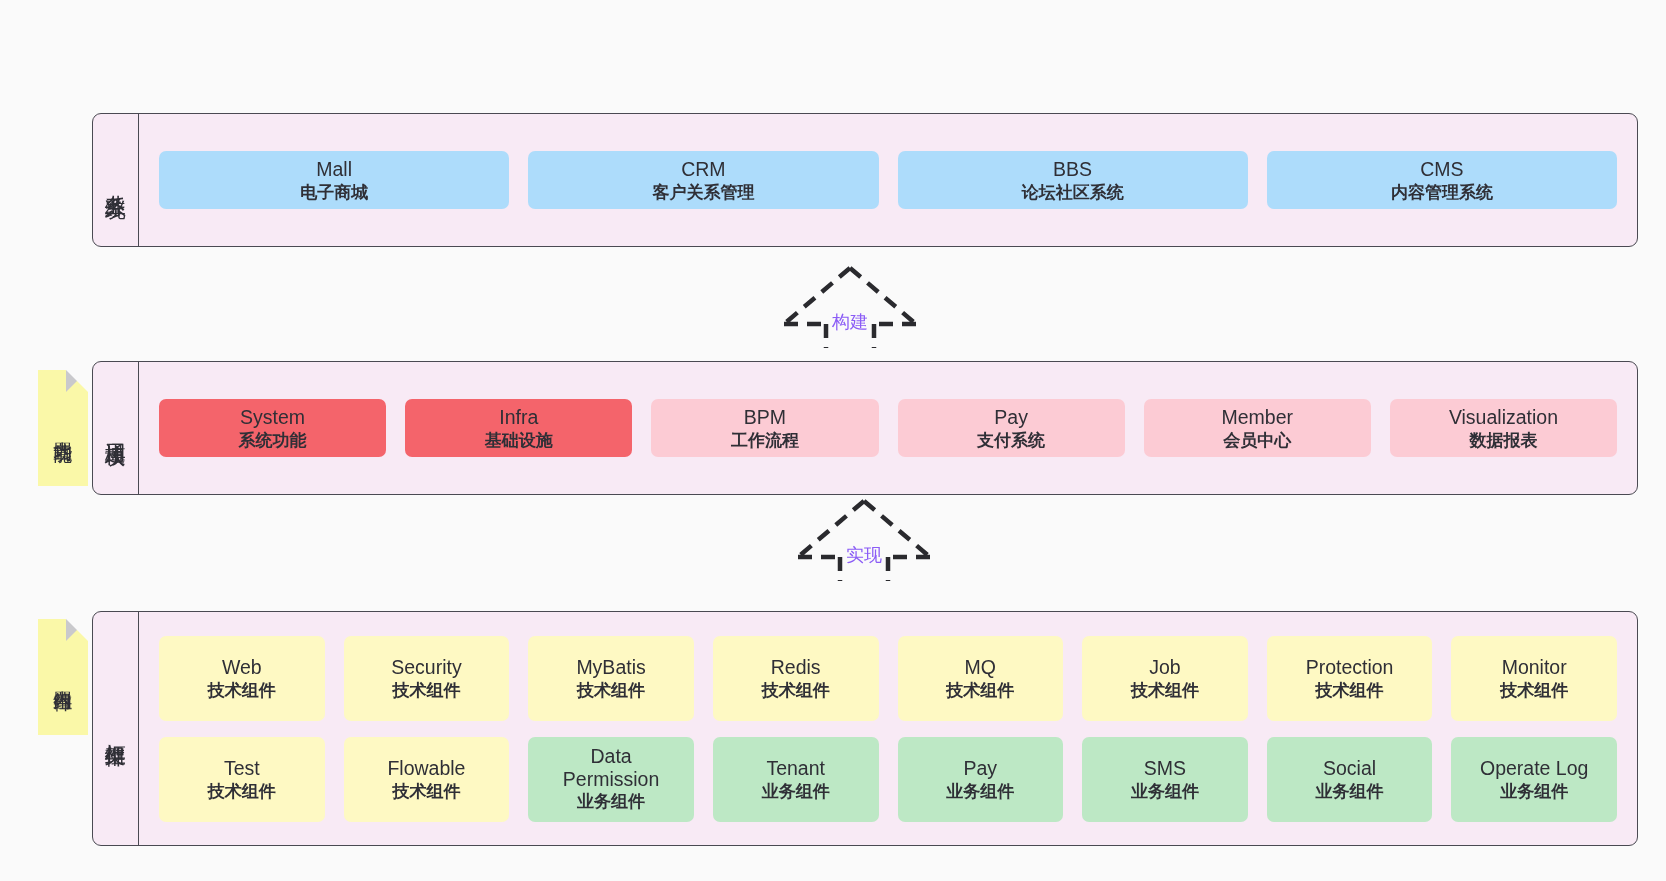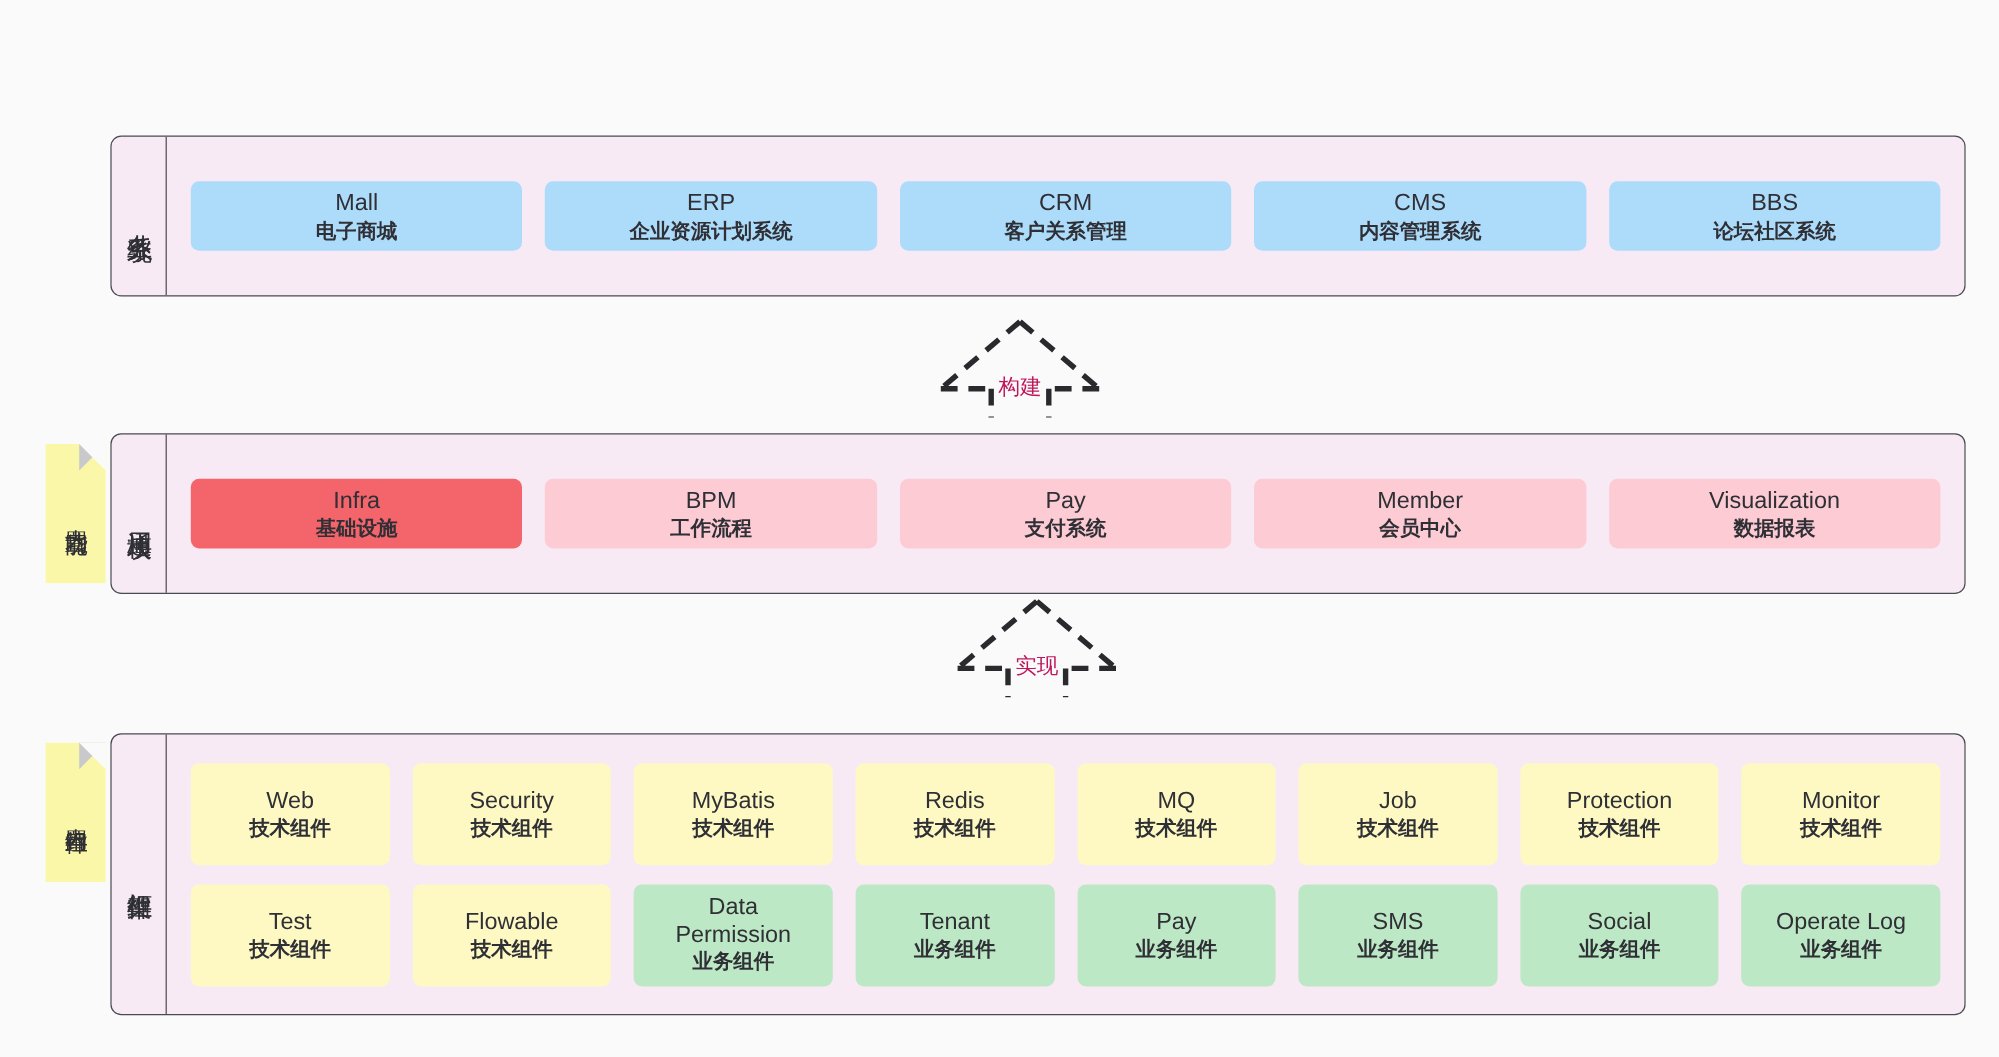--- a/index.html
+++ b/index.html
@@ -107,70 +107,70 @@
     border-color: #C9C9CC transparent transparent transparent;
   }
 
   
   .arrow { position: absolute; }
   .arrow .lbl {
     position: absolute;
     left: 50%;
     transform: translateX(-50%);
     font-size: 18px;
-    color: #be185d;
+    color: #8b5cf6;
     background: transparent;
     white-space: nowrap;
   }
 </style>
 </head>
 <body>
 
 <div id="canvas">
 
   <div class="layer" style="left:92px; top:113px; width:1546px; height:134px;">
     <div class="layer-title">业务系统</div>
     <div class="layer-body">
       <div class="row">
         <div class="cell c-blue">
           <span class="t-en">Mall</span>
           <span class="t-cn">电子商城</span>
         </div>
         <div class="cell c-blue">
-          <span class="t-en">ERP</span>
-          <span class="t-cn">企业资源计划系统</span>
-        </div>
-        <div class="cell c-blue">
           <span class="t-en">CRM</span>
           <span class="t-cn">客户关系管理</span>
         </div>
         <div class="cell c-blue">
+          <span class="t-en">BBS</span>
+          <span class="t-cn">论坛社区系统</span>
+        </div>
+        <div class="cell c-blue">
           <span class="t-en">CMS</span>
           <span class="t-cn">内容管理系统</span>
-        </div>
-        <div class="cell c-blue">
-          <span class="t-en">BBS</span>
-          <span class="t-cn">论坛社区系统</span>
         </div>
       </div>
     </div>
   </div>
 
   <div class="arrow" style="left:770px; top:262px; width:160px; height:88px;">
     <svg width="160" height="88" viewBox="0 0 160 88">
       <path d="M80 6 L146 62 M80 6 L14 62 M14 62 L56 62 M146 62 L104 62 M56 62 L56 86 M104 62 L104 86" fill="none" stroke="#2A2A2E" stroke-width="4.5" stroke-dasharray="14,9" stroke-linecap="butt"></path>
     </svg>
     <span class="lbl" style="top:48px;">构建</span>
   </div>
 
   <div class="layer" style="left:92px; top:361px; width:1546px; height:134px;">
     <div class="layer-title">通用模块</div>
     <div class="layer-body">
       <div class="row">
         <div class="cell c-red-strong">
+          <span class="t-en">System</span>
+          <span class="t-cn">系统功能</span>
+        </div>
+        <div class="cell c-red-strong">
           <span class="t-en">Infra</span>
           <span class="t-cn">基础设施</span>
         </div>
         <div class="cell c-red-light">
           <span class="t-en">BPM</span>
           <span class="t-cn">工作流程</span>
         </div>
         <div class="cell c-red-light">
           <span class="t-en">Pay</span>
           <span class="t-cn">支付系统</span>

